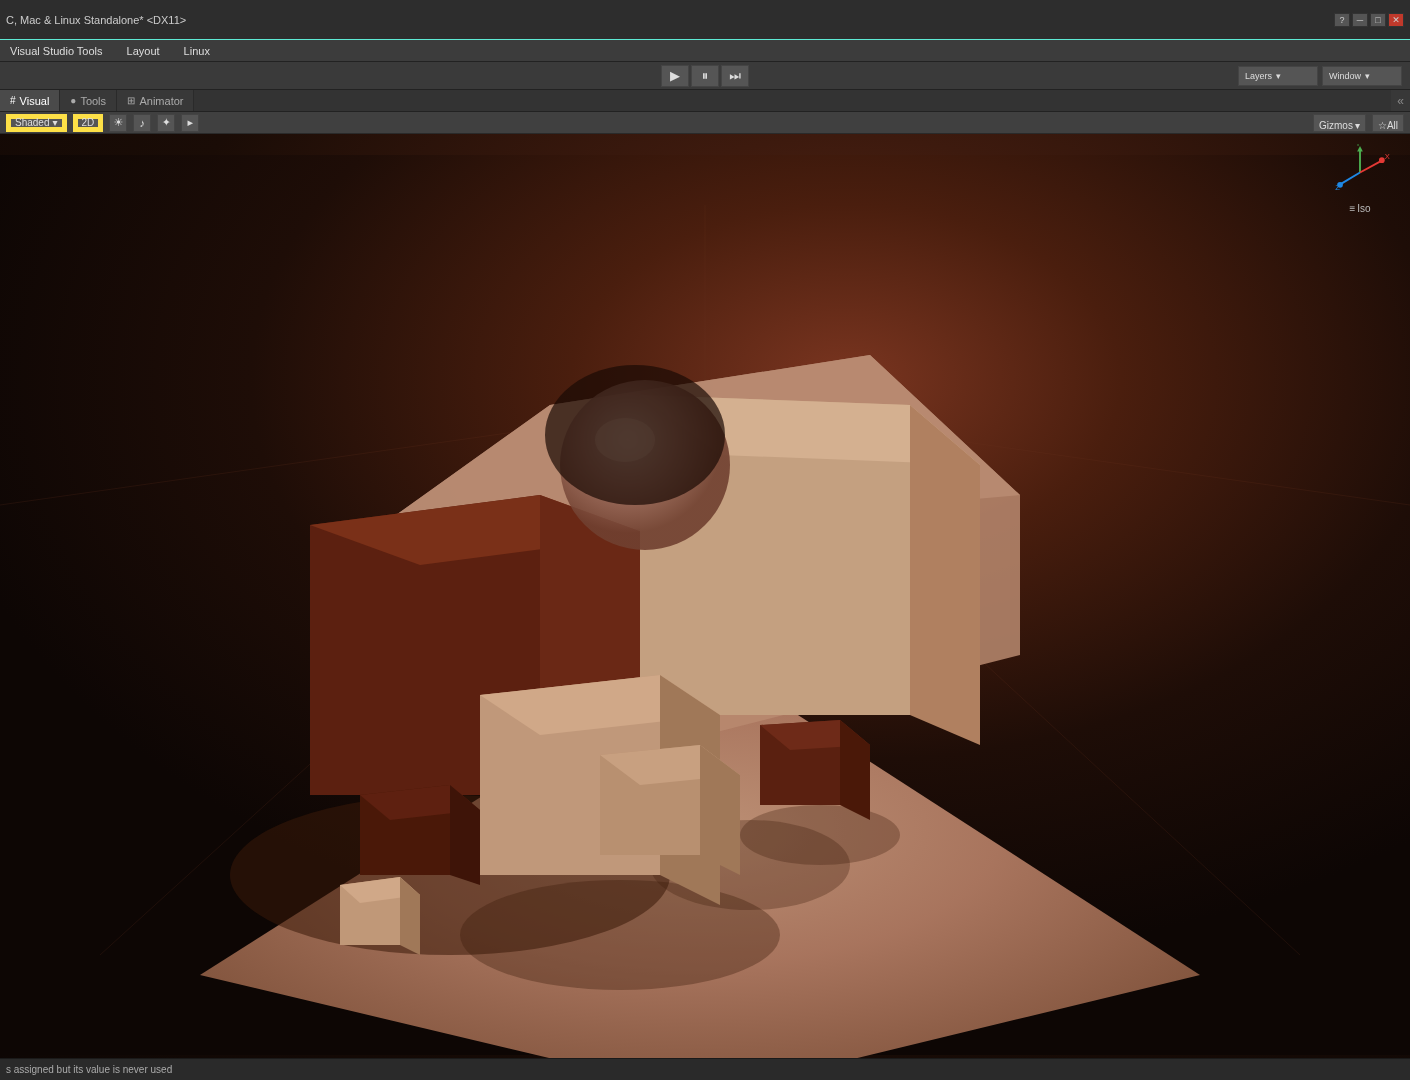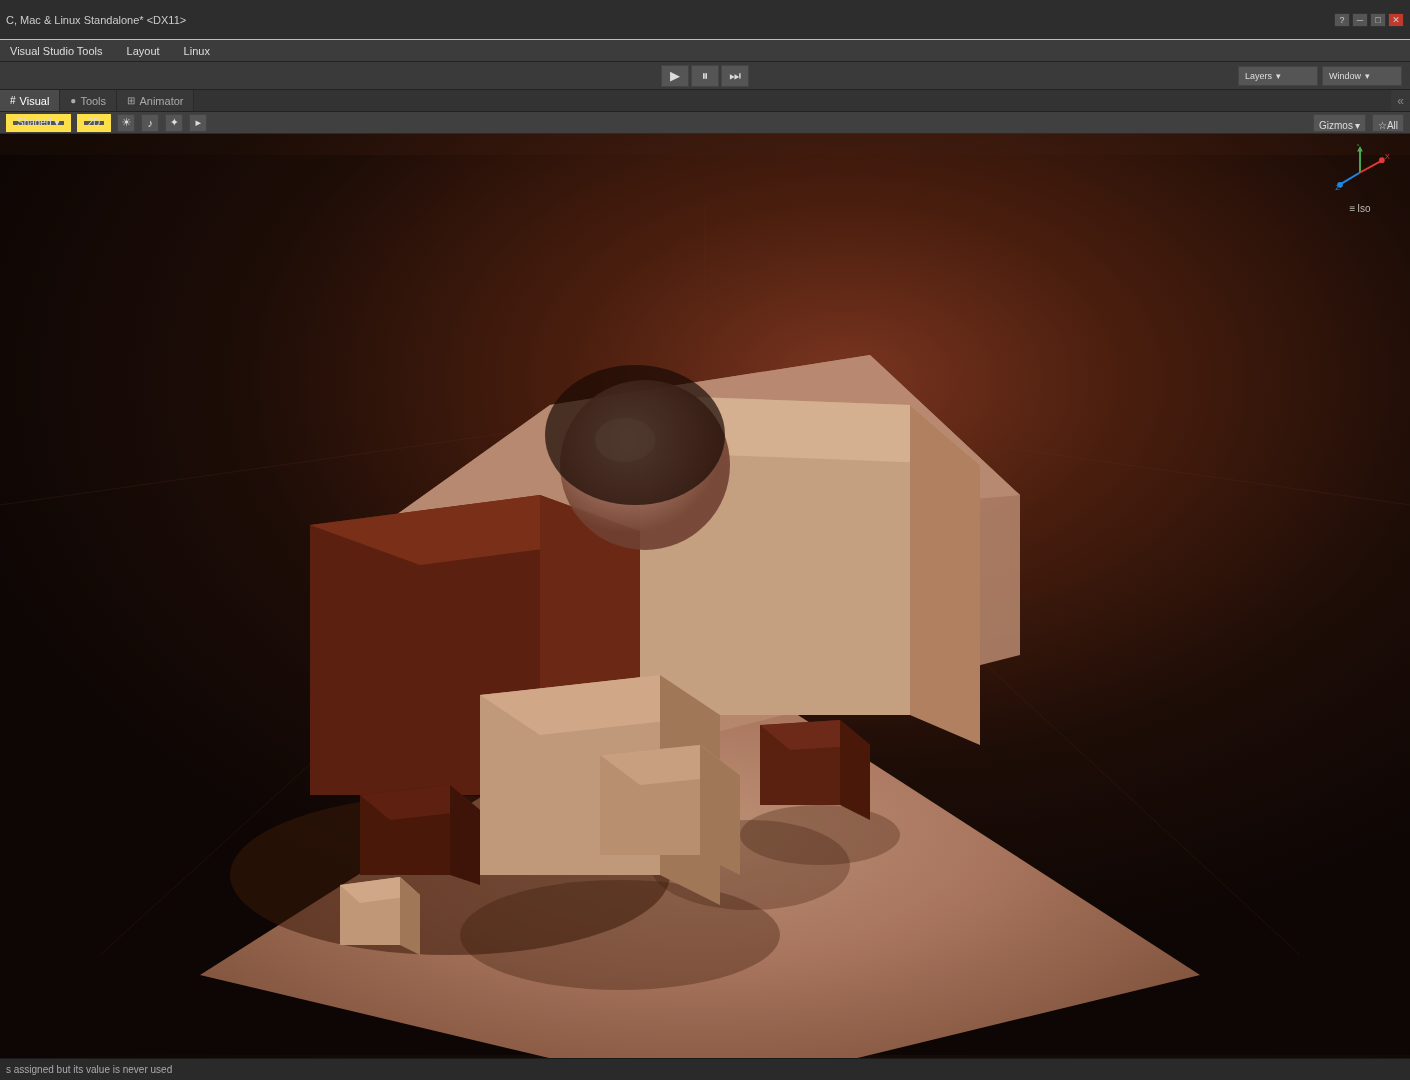--- a/index.html
+++ b/index.html
@@ -138,21 +138,21 @@
       background: #404040;
       display: flex;
       align-items: center;
       padding: 0 6px;
       border-bottom: 1px solid #2a2a2a;
       gap: 6px;
     }
     .scene-dropdown {
       height: 18px;
       background: #555;
-      border: 7px solid #fde047;
+      border: 5px solid #fde047;
       display: flex; align-items: center; padding: 0 4px;
       gap: 3px;
       cursor: pointer;
       color: #ddd;
       font-size: 10px;
     }
     .scene-btn {
       width: 18px; height: 18px;
       background: #555;
       border: 1px solid #444;

